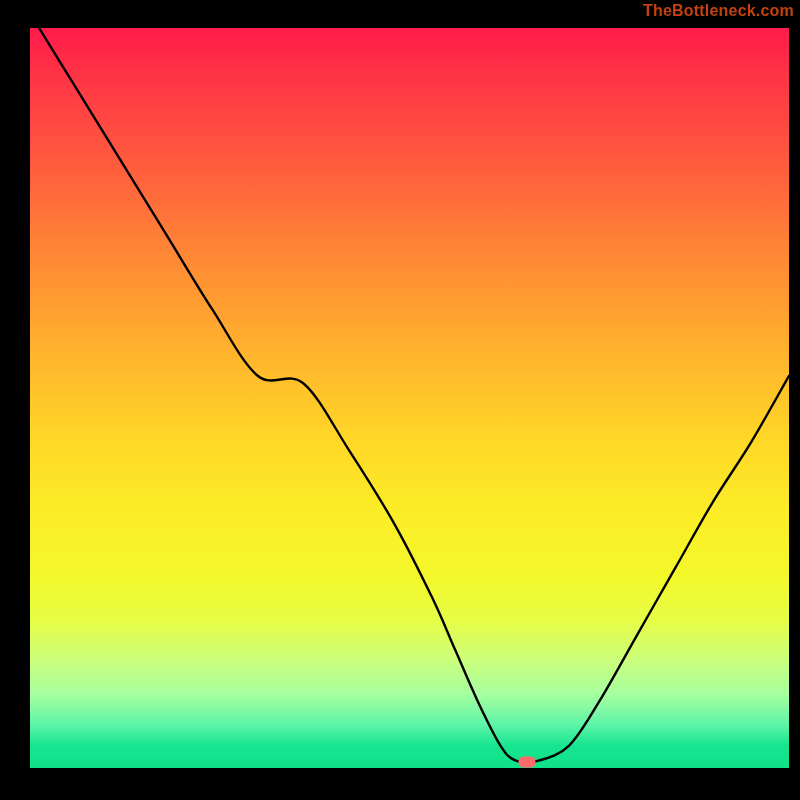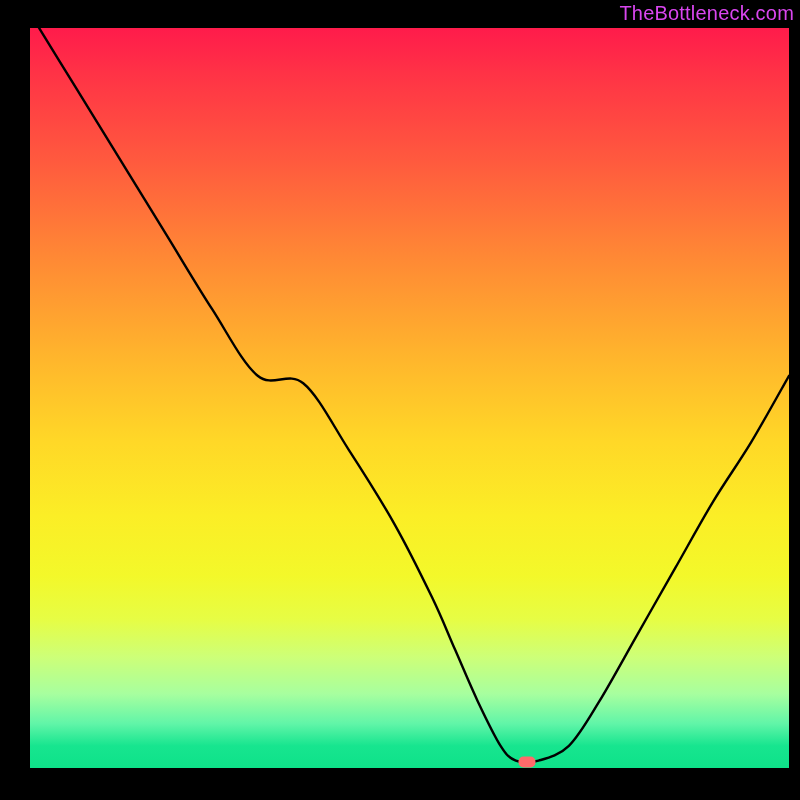--- a/index.html
+++ b/index.html
@@ -14,23 +14,23 @@
   .frame {
     position: relative;
     width: 800px;
     height: 800px;
     background: #000;
   }
   .watermark {
     position: absolute;
     top: 2px;
     right: 6px;
-    color: #d946ef;
-    font-size: 20px;
-    font-weight: 400;
+    color: #c2410c;
+    font-size: 16px;
+    font-weight: 700;
     letter-spacing: 0.2px;
     z-index: 20;
   }
   .plot-window {
     position: absolute;
     left: 30px;
     top: 28px;
     width: 759px;
     height: 740px;
     overflow: hidden;

